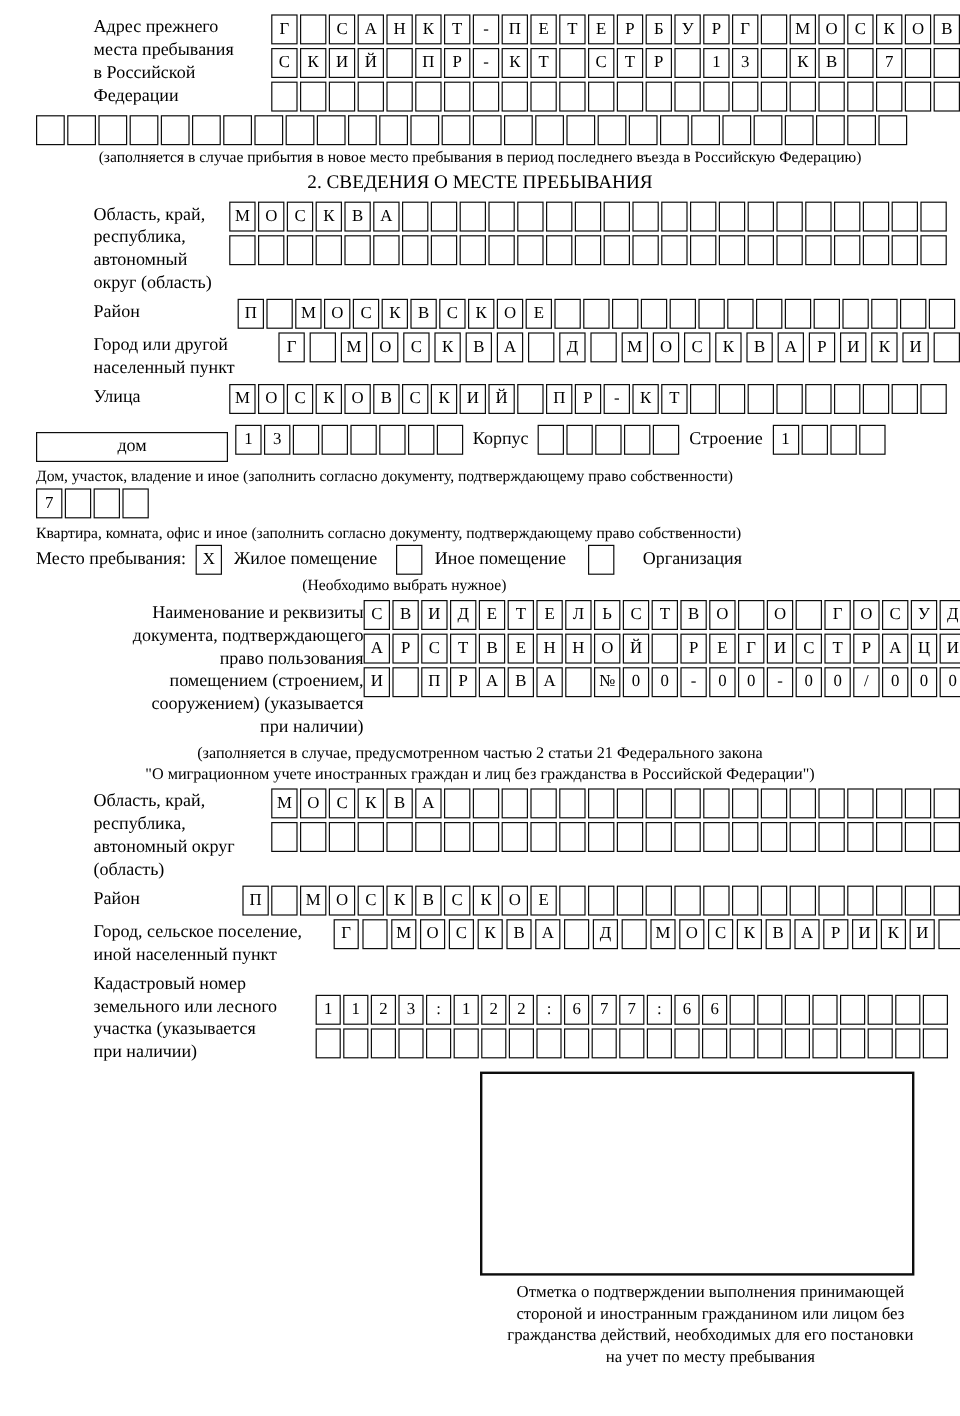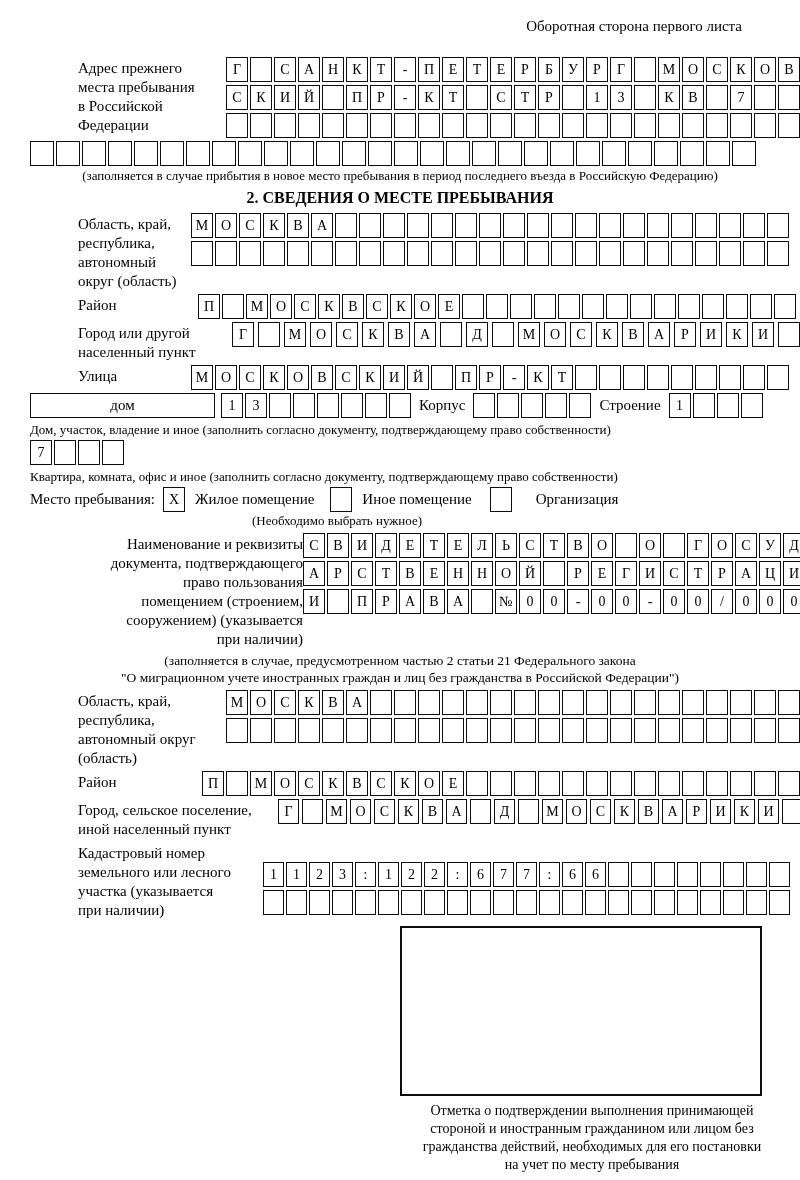--- a/index.html
+++ b/index.html
@@ -26,45 +26,44 @@
   .w-district{width:120px;}
   .w-city{width:154px;}
   .w-street{width:113px;}
   .w-doc{width:225px;text-align:right;}
   .w-factregion{width:148px;}
   .w-factdistrict{width:124px;}
   .w-factcity{width:200px;}
   .w-cad{width:185px;}
   .note{font-size:13px;line-height:17px;margin:1px 0 2px 0;}
   .center{text-align:center;}
-  .heading{font-size:16px;font-weight:bold;text-align:center;margin:5px 0 6px 0;}
+  .heading{font-size:16px;font-weight:normal;text-align:center;margin:5px 0 6px 0;}
   .subheading{font-size:15.5px;font-weight:bold;text-align:center;margin:8px 0 5px 0;}
   .prenote{font-size:13.5px;line-height:17px;text-align:center;white-space:pre-line;margin-bottom:4px;}
   .houserow{display:flex;align-items:center;margin-bottom:3px;}
   .label-box{flex:none;height:25px;box-sizing:border-box;border:1.5px solid #0d0d0d;
              display:flex;align-items:center;justify-content:center;font-size:15px;}
-  .dom-box{width:185px;margin-right:6px;}
+  .dom-box{width:160px;margin-right:6px;margin-top:12px;}
   .kv-box{width:198px;margin-right:6px;}
   .inline-lbl{font-size:15px;margin:0 8px;white-space:nowrap;}
   .stayrow{display:flex;align-items:center;font-size:15px;margin:2px 0 1px 0;}
   .cb{margin-left:8px;}
   .stay-opt{margin-left:10px;}
   .stay-note{margin-left:172px;width:270px;text-align:center;font-size:13px;margin-bottom:4px;}
   .cells-offset{margin-top:20px;}
   .stampbox{margin:6px 0 0 370px;width:362px;height:170px;box-sizing:border-box;
             border:2px solid #0d0d0d;background:#fff;}
   .stampnote{margin:6px 0 0 352px;width:420px;text-align:center;
              font-size:14px;line-height:18px;white-space:pre-line;}
 </style>
 </head>
 <body>
 
 <div class="page">
 
-  <div class="toptitle">Оборотная сторона первого листа</div>
 
   <div class="frow">
     <div class="flabel w-addr">Адрес прежнего
 места пребывания
 в Российской
 Федерации</div>
     <div class="rowscol">
       <div class="cells">
           <span class="cell">Г</span>
           <span class="cell"></span>

